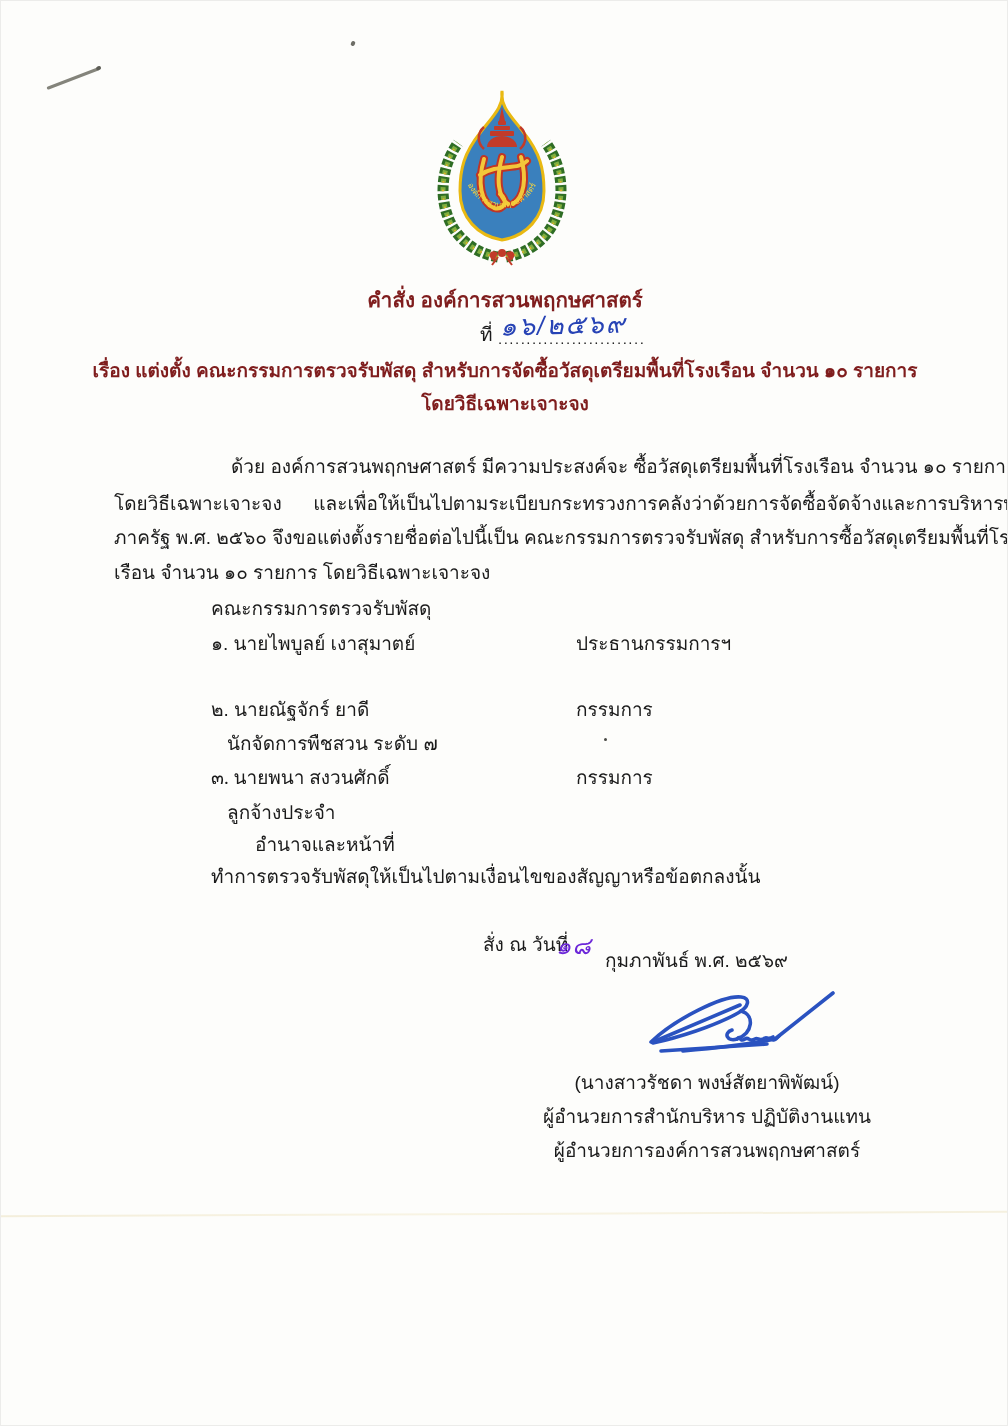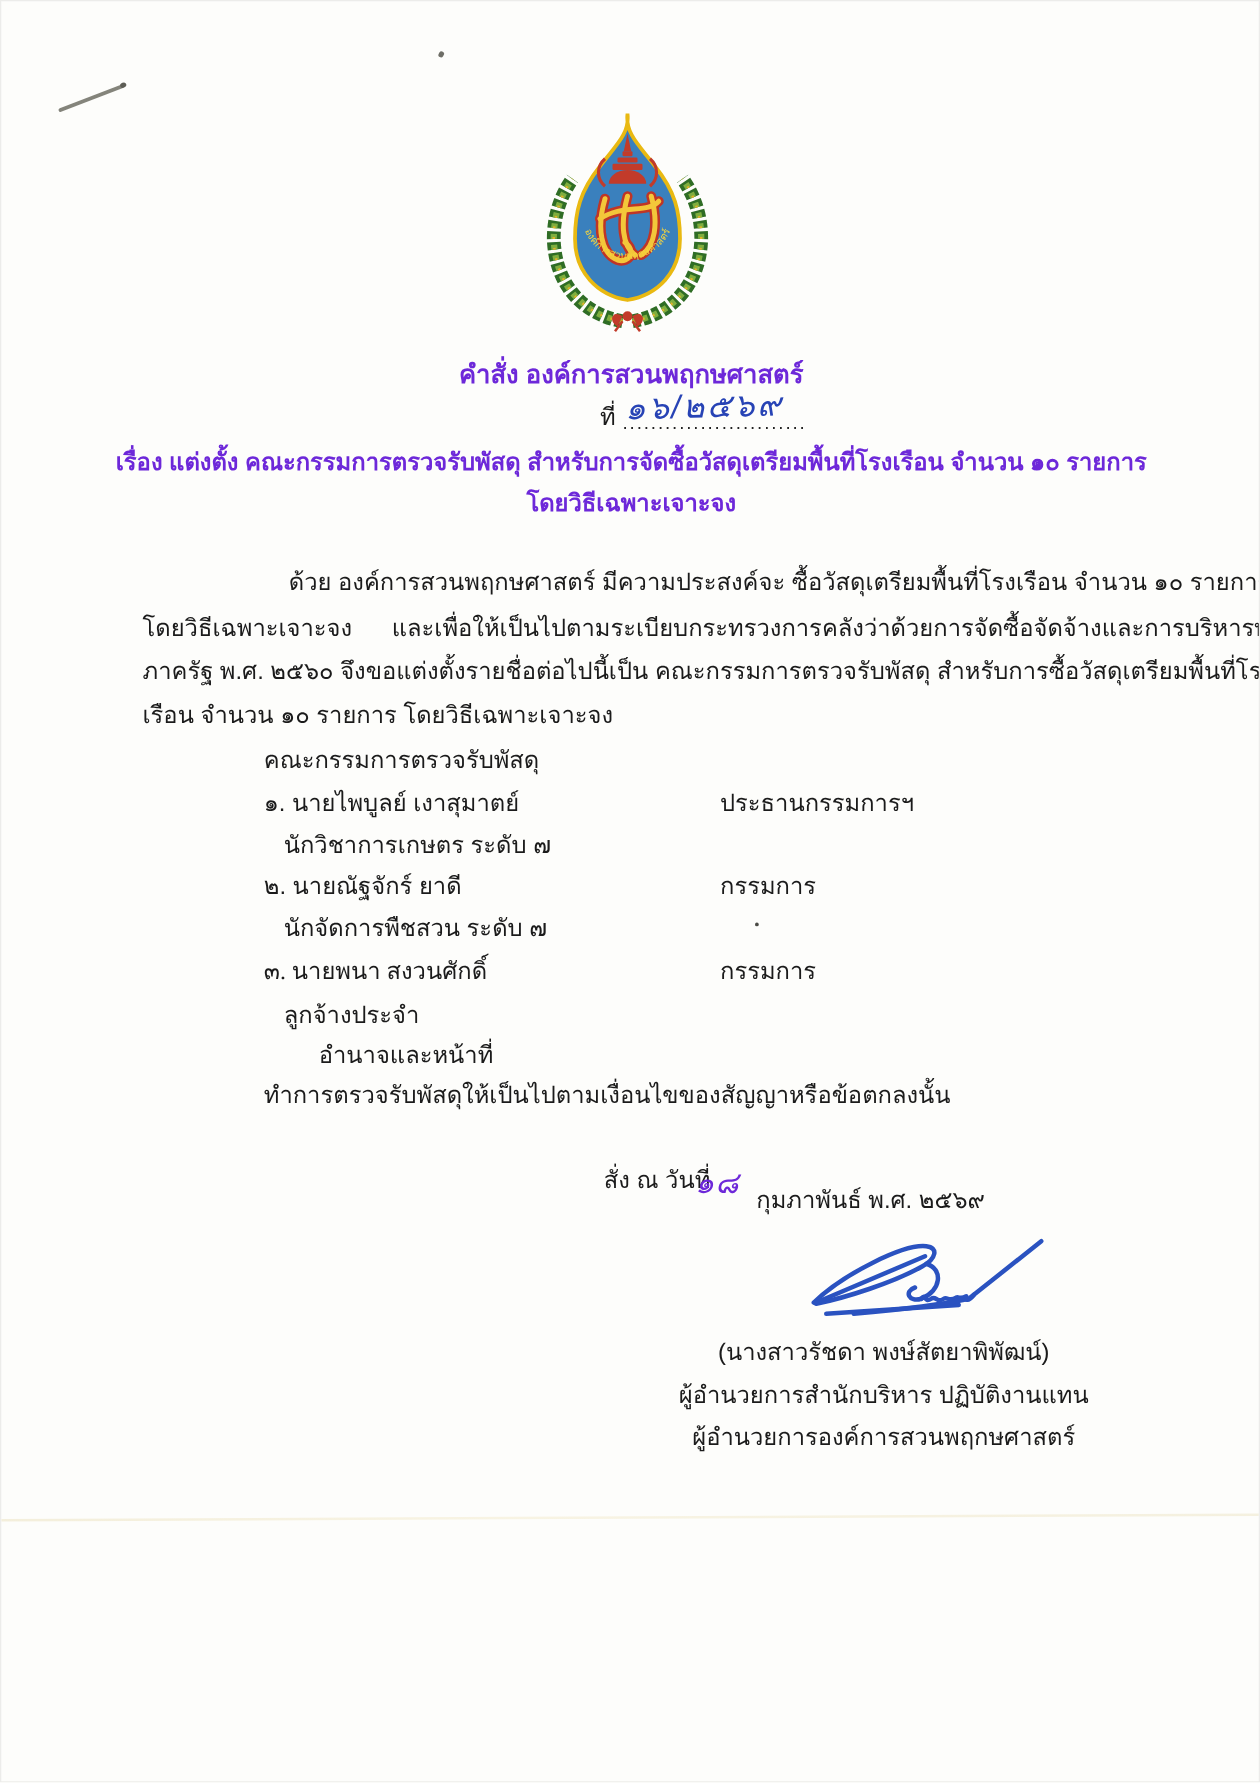--- a/index.html
+++ b/index.html
@@ -8,21 +8,21 @@
     width:1008px;height:1426px;
     background:#fdfdfb;
     border:1px solid #ececea;
     box-sizing:border-box;
     font-family:"Liberation Sans","DejaVu Sans",sans-serif;
     color:#1b1b1b;
     overflow:hidden;
   }
   .line{position:absolute;white-space:pre;font-size:19px;line-height:1.45;color:#1b1b1b;}
   .center{left:0;width:1008px;text-align:center;}
-  .bold{font-weight:bold;color:#6d28d9;}
+  .bold{font-weight:bold;color:#7f1d1d;}
   .title{font-size:20.5px;}
   .dots{font-size:15px;letter-spacing:1.5px;color:#222;}
   .handwrite{
     position:absolute;color:#2743b5;font-size:26px;font-style:italic;
     white-space:pre;transform:rotate(-1.5deg);letter-spacing:2px;
   }
   .handwrite-day{
     position:absolute;color:#6d28d9;font-size:24px;font-style:italic;
     white-space:pre;letter-spacing:1px;
   }
@@ -118,21 +118,20 @@
 
   <div class="line" style="left:230px;top:452px;">ด้วย องค์การสวนพฤกษศาสตร์ มีความประสงค์จะ ซื้อวัสดุเตรียมพื้นที่โรงเรือน จำนวน ๑๐ รายการ</div>
   <div class="line" style="left:113px;top:489px;">โดยวิธีเฉพาะเจาะจง      และเพื่อให้เป็นไปตามระเบียบกระทรวงการคลังว่าด้วยการจัดซื้อจัดจ้างและการบริหารพัสดุ</div>
   <div class="line" style="left:113px;top:523px;">ภาครัฐ พ.ศ. ๒๕๖๐ จึงขอแต่งตั้งรายชื่อต่อไปนี้เป็น คณะกรรมการตรวจรับพัสดุ สำหรับการซื้อวัสดุเตรียมพื้นที่โรง</div>
   <div class="line" style="left:113px;top:558px;">เรือน จำนวน ๑๐ รายการ โดยวิธีเฉพาะเจาะจง</div>
 
   <div class="line" style="left:210px;top:594px;">คณะกรรมการตรวจรับพัสดุ</div>
 
   <div class="line" style="left:210px;top:629px;">๑. นายไพบูลย์ เงาสุมาตย์</div>
   <div class="line" style="left:575px;top:629px;">ประธานกรรมการฯ</div>
-  <div class="line" style="left:226px;top:662px;">นักวิชาการเกษตร ระดับ ๗</div>
 
   <div class="line" style="left:210px;top:695px;">๒. นายณัฐจักร์ ยาดี</div>
   <div class="line" style="left:575px;top:695px;">กรรมการ</div>
   <div class="line" style="left:226px;top:729px;">นักจัดการพืชสวน ระดับ ๗</div>
 
   <div class="line" style="left:210px;top:763px;font-family:Liberation Serif, serif;">๓. นายพนา สงวนศักดิ์</div>
   <div class="line" style="left:575px;top:763px;">กรรมการ</div>
   <div class="line" style="left:226px;top:798px;">ลูกจ้างประจำ</div>
 
   <div class="line" style="left:210px;top:830px;margin-left:44px;">อำนาจและหน้าที่</div>

